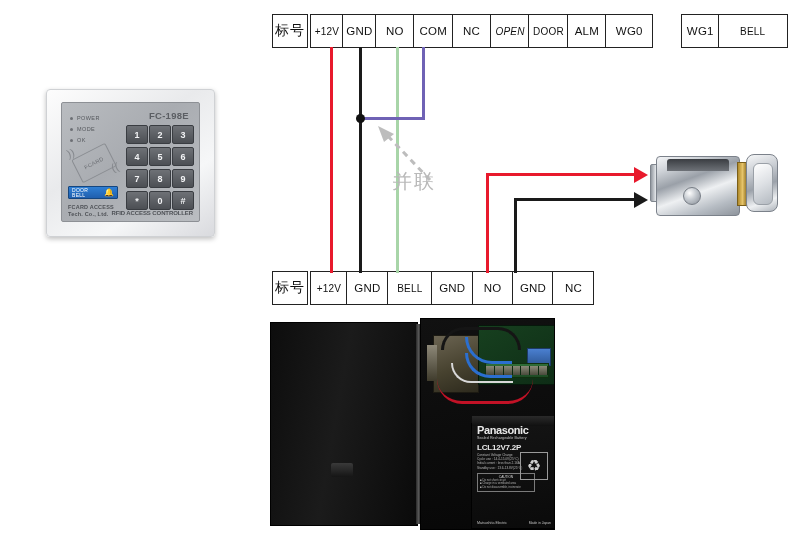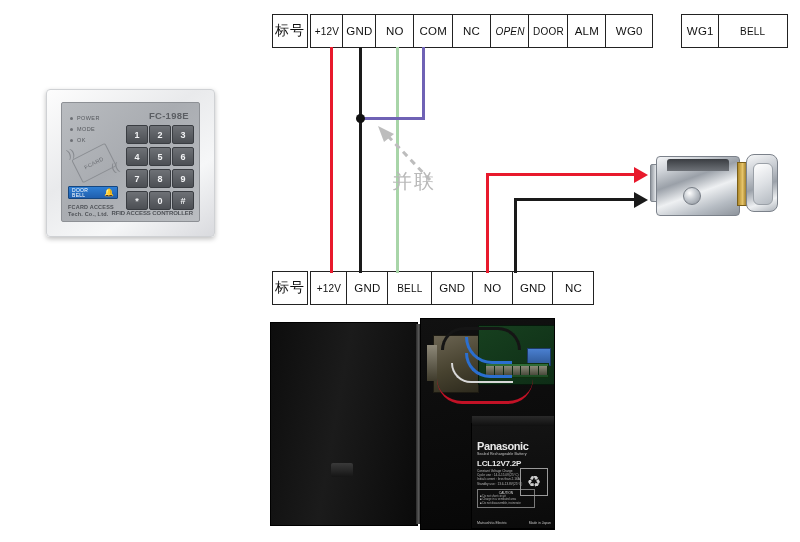--- a/index.html
+++ b/index.html
@@ -129,21 +129,21 @@
   .cab-blk{position:absolute;left:20px;top:8px;width:74px;height:20px;border:3px solid #151515;border-bottom:none;border-radius:40px 40px 0 0;}
   .cab-blu1{position:absolute;left:44px;top:18px;width:44px;height:24px;border:3px solid #2b6fd0;border-right:none;border-top:none;border-radius:0 0 0 30px;}
   .cab-blu2{position:absolute;left:44px;top:34px;width:44px;height:22px;border:3px solid #2b6fd0;border-right:none;border-top:none;border-radius:0 0 0 26px;}
   .cab-wht{position:absolute;left:30px;top:44px;width:60px;height:18px;border:2px solid #d8d8d8;border-top:none;border-right:none;border-radius:0 0 0 24px;}
   .battery{
     position:absolute;left:50px;top:104px;width:85px;height:104px;
     background:linear-gradient(170deg,#141414 0%,#0a0a0a 100%);
     border:1px solid #000;
   }
   .bat-top{position:absolute;left:0;top:-8px;width:85px;height:10px;background:linear-gradient(180deg,#2a2a2a,#101010);}
-  .bat-label{position:absolute;left:5px;top:16px;right:4px;color:#e9e9e9;}
+  .bat-label{position:absolute;left:5px;top:0;right:4px;color:#e9e9e9;}
   .bat-brand{font-size:11px;font-weight:bold;letter-spacing:-.4px;line-height:12px;}
   .bat-sub{font-size:3.6px;letter-spacing:.1px;color:#c9c9c9;line-height:5px;}
   .bat-model{font-size:8px;font-weight:bold;letter-spacing:-.2px;line-height:11px;margin-top:1px;}
   .bat-specs{font-size:3.2px;line-height:4.2px;color:#b5b5b5;}
   .bat-caution{margin-top:3px;border:1px solid #7a7a7a;padding:1px 2px;width:52px;}
   .bat-caution .h{font-size:3.2px;color:#ddd;text-align:center;line-height:4px;}
   .bat-caution .l{font-size:2.8px;color:#b0b0b0;line-height:3.6px;}
   .bat-foot{position:absolute;left:5px;bottom:3px;font-size:3.6px;color:#c2c2c2;}
   .bat-foot2{position:absolute;right:6px;bottom:3px;font-size:3.4px;color:#c2c2c2;}
   .recycle{position:absolute;right:5px;top:28px;width:26px;height:26px;border:1px solid #9a9a9a;display:flex;align-items:center;justify-content:center;}

